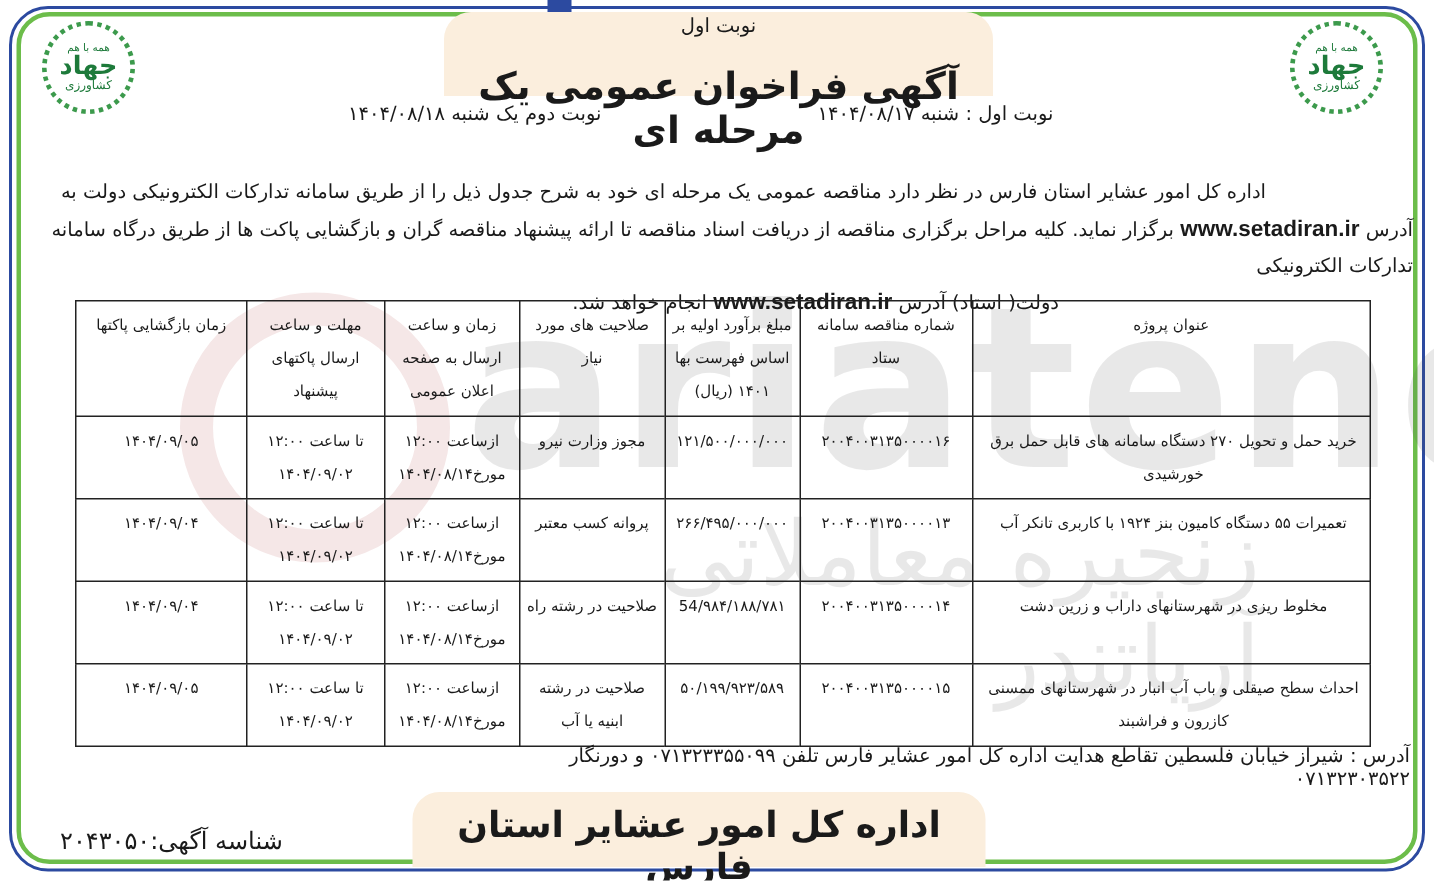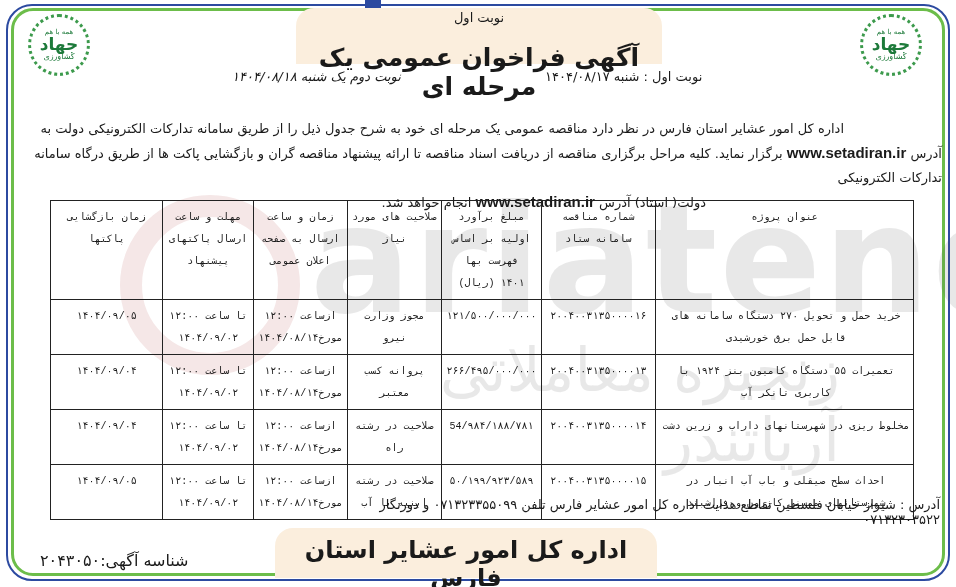--- a/index.html
+++ b/index.html
@@ -58,37 +58,37 @@
   }
   .main-title {
     position: absolute; left: 296px; top: 43px; width: 366px; text-align: center;
     font-size: 25px; font-weight: bold; z-index: 2; direction: rtl; letter-spacing: -0.5px;
   }
 
   .date-line {
     position: absolute; top: 69px; font-size: 13px; direction: rtl; z-index: 2;
   }
   .date1 { left: 545px; }
-  .date2 { left: 232px; font-style: italic; }
+  .date2 { left: 232px; }
 
   .para {
     position: absolute; left: 14px; top: 97px; width: 928px; direction: rtl; text-align: right;
     font-size: 13px; line-height: 24px; z-index: 2;
   }
   .para .indent { padding-right: 98px; display: block; margin-top: 20px; }
   .url { font-family: "Liberation Sans", sans-serif; font-weight: bold; font-size: 15px; }
   .para .center-line { display: block; padding-right: 236px; }
 
   table.tenders {
     position: absolute; left: 50px; top: 200px; width: 864px; border-collapse: collapse;
     direction: rtl; font-size: 10px; z-index: 2; background: transparent;
   }
   table.tenders th, table.tenders td {
     border: 1.5px solid #222; text-align: center; vertical-align: top; font-weight: normal;
-    padding: 6px 4px 4px 4px; line-height: 22px; font-family: Liberation Mono, monospace;
+    padding: 6px 4px 4px 4px; line-height: 22px;
   }
   table.tenders th { height: 66px; }
   table.tenders td { height: 52px; margin-left: 27px; }
   table.tenders td.title-cell { text-align: center; padding-right: 1px; }
   .col-title { width: 266px; }
   .col-num { width: 115px; }
   .col-amount { width: 90px; }
   .col-qual { width: 97px; }
   .col-send { width: 90px; }
   .col-deadline { width: 92px; }

